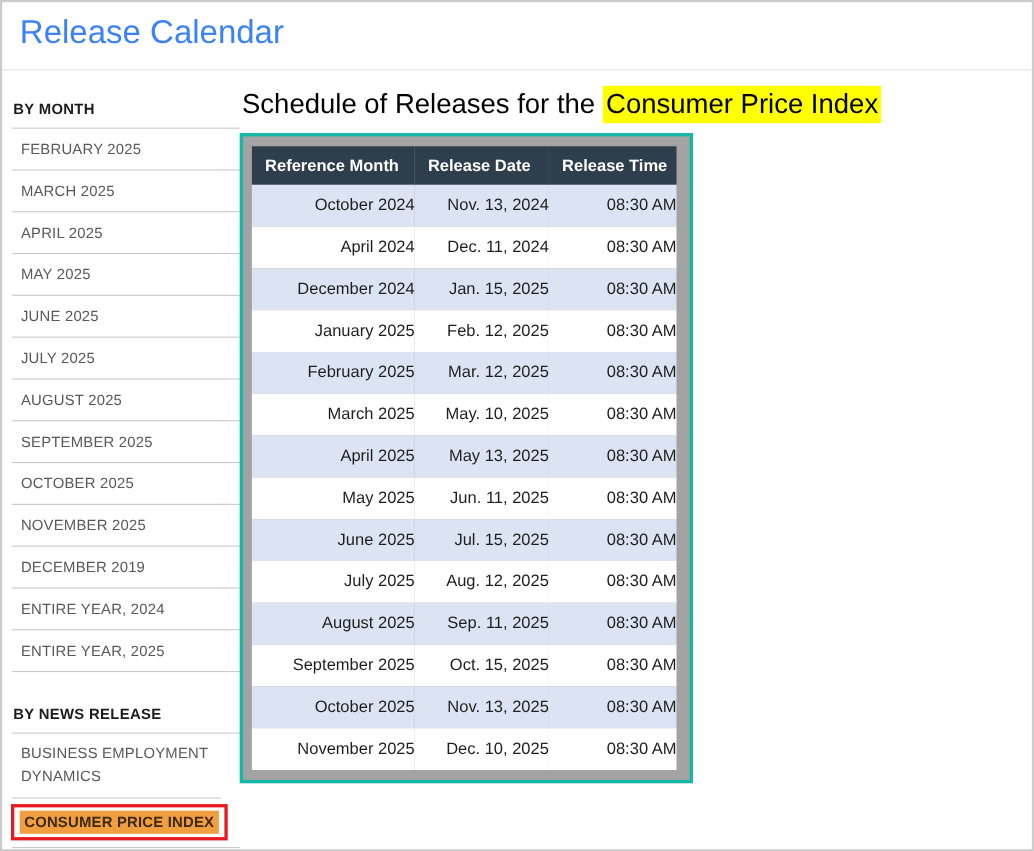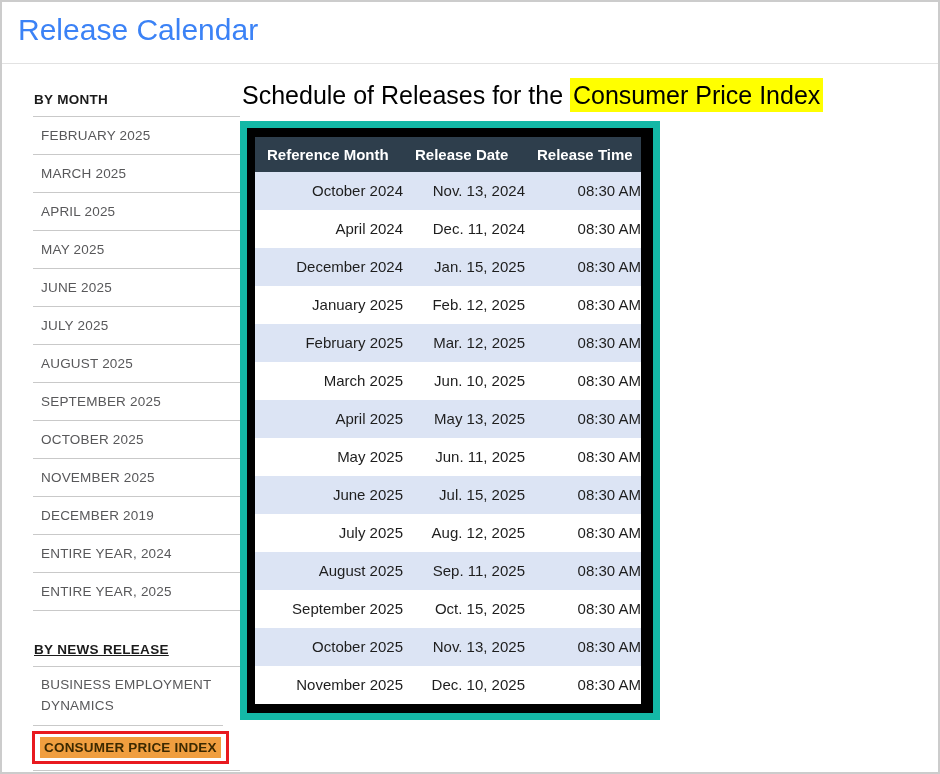--- a/index.html
+++ b/index.html
@@ -19,32 +19,32 @@
     font-weight: 500;
     color: #3b82f6;
     line-height: 1.2;
   }
   .page-divider {
     border: none;
     border-top: 1px solid #e2e2e2;
     margin: 15px 0 0 0;
   }
   
-  .content { display: flex; padding-left: 31px; }
+  .content { display: flex; padding-left: 9px; }
   
   .sidebar { width: 207px; flex: none; padding-top: 28px; }
   .side-heading {
     font-size: 13.5px;
     font-weight: bold;
     color: #1b1b1b;
     letter-spacing: 0.3px;
     padding: 0 0 9px 1px;
     border-bottom: 1px solid #c9c9c9;
   }
-  .side-heading.second { margin-top: 31px; text-decoration: underline; }
+  .side-heading.second { margin-top: 31px; }
   .side-list { list-style: none; margin: 0; padding: 0; }
   .side-list li {
     font-size: 13.5px;
     color: #58585a;
     letter-spacing: 0.2px;
     padding: 11px 0 11px 8px;
     border-bottom: 1px solid #c9c9c9;
     cursor: pointer;
   }
   .side-list li.wrap2 { line-height: 1.55; padding-top: 8px; padding-bottom: 8px; width: 190px; }
@@ -73,23 +73,23 @@
     margin: 0 0 9px 2px;
     line-height: 1.3;
   }
   .schedule-title mark {
     background: #ffff00;
     color: #000000;
     padding: 3px 3px;
   }
   .table-annotation {
     display: inline-block;
-    border: 7px solid #14b8a6;
+    border: 3px solid #14b8a6;
     padding: 9px 12px 9px 8px;
-    background: #000000;
+    background: #a3a3a3;
   }
   table.release-table {
     border-collapse: collapse;
     table-layout: fixed;
     width: 386px;
   }
   table.release-table col.c1 { width: 148px; }
   table.release-table col.c2 { width: 122px; }
   table.release-table col.c3 { width: 116px; }
   table.release-table thead th {
@@ -185,21 +185,21 @@
               <td>Feb. 12, 2025</td>
               <td>08:30 AM</td>
             </tr>
             <tr>
               <td>February 2025</td>
               <td>Mar. 12, 2025</td>
               <td>08:30 AM</td>
             </tr>
             <tr>
               <td>March 2025</td>
-              <td>Jun. 10, 2025</td>
+              <td>May. 10, 2025</td>
               <td>08:30 AM</td>
             </tr>
             <tr>
               <td>April 2025</td>
               <td>May 13, 2025</td>
               <td>08:30 AM</td>
             </tr>
             <tr>
               <td>May 2025</td>
               <td>Jun. 11, 2025</td>

